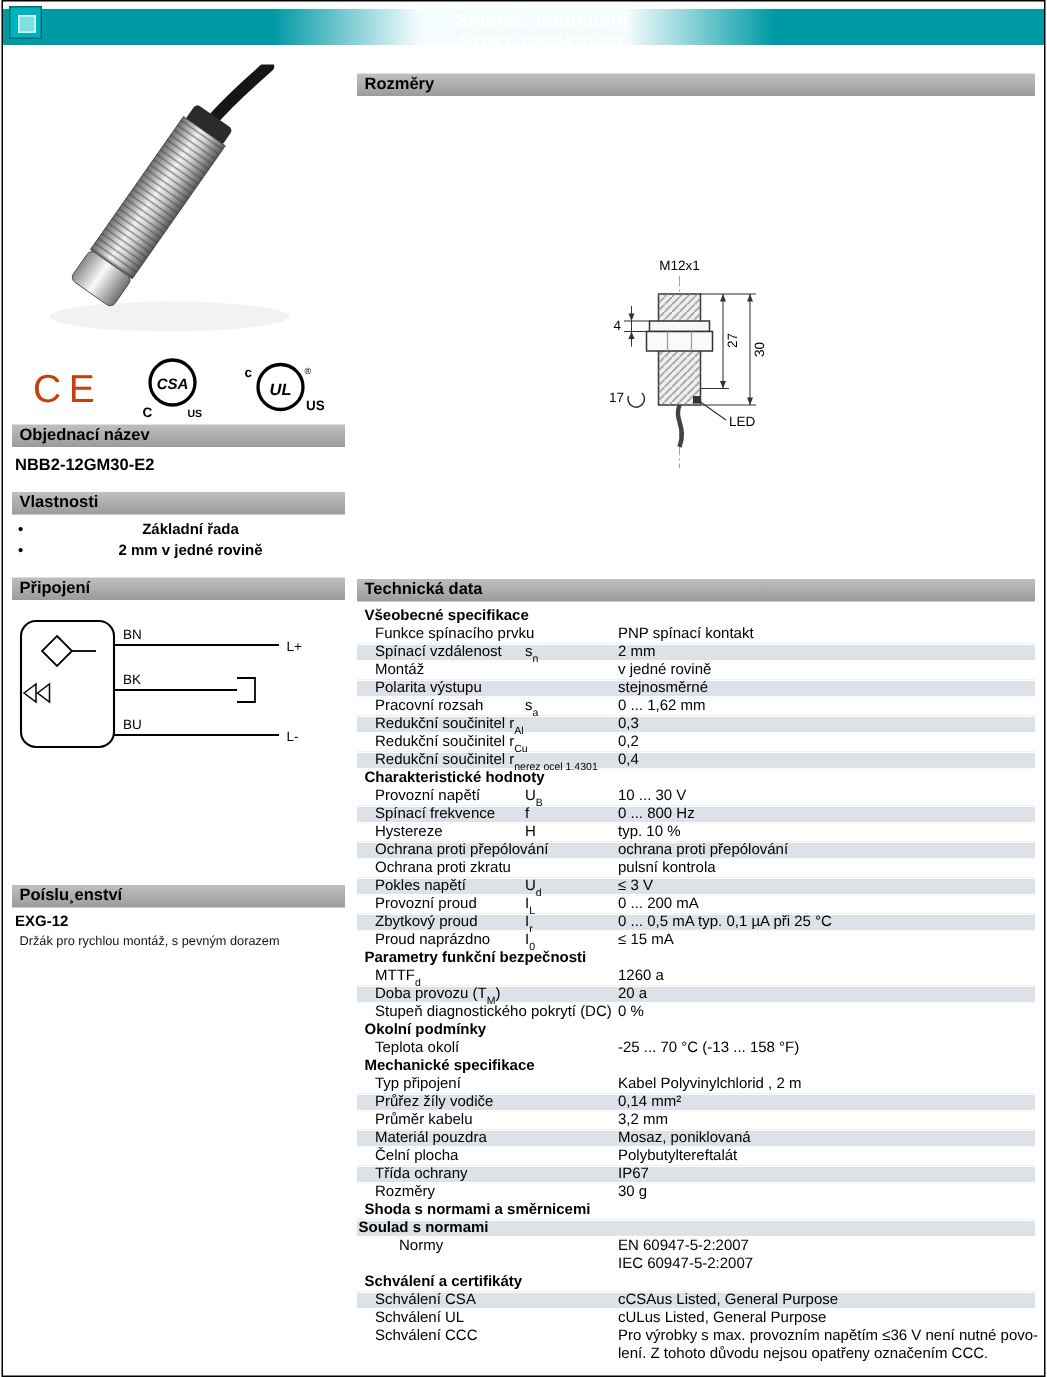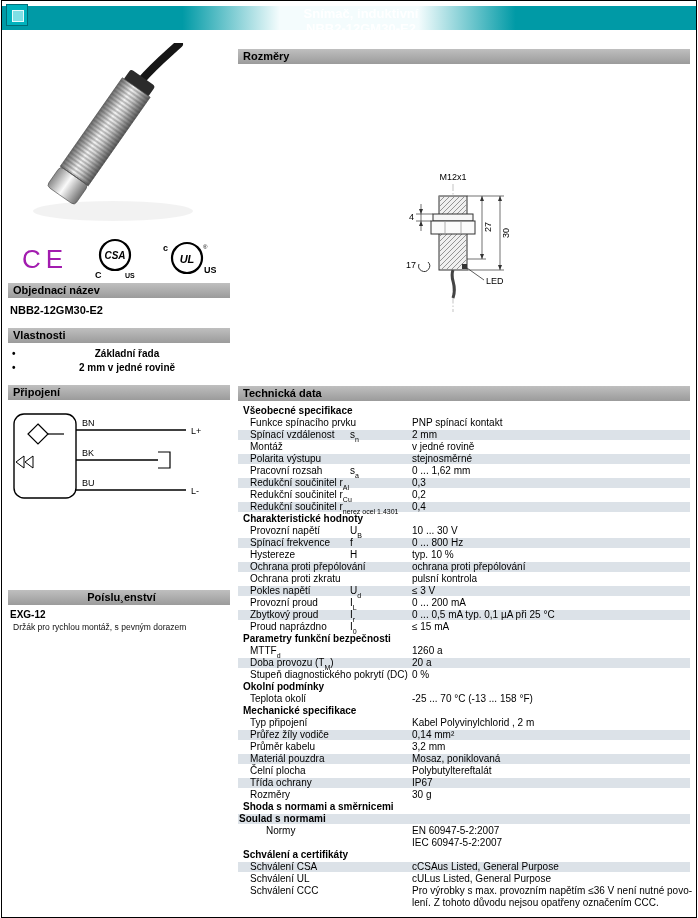--- a/index.html
+++ b/index.html
@@ -17,27 +17,27 @@
   .content{position:absolute;top:36px;left:6px;right:6px;bottom:2px;display:flex;gap:8px;}
   .col-left{width:222px;flex:none;}
   .col-right{flex:1;min-width:0;padding-top:12px;}
 
   .bar{height:15px;line-height:15px;background:linear-gradient(180deg,#bfbfbf,#9b9b9b);
     font-weight:bold;font-size:11px;padding-left:5px;margin-bottom:4px;}
 
   
   .photo{margin-top:6px;height:192px;}
   .logos{height:48px;display:flex;align-items:center;justify-content:space-between;padding:0 14px;}
-  .ce-mark{font-size:26px;letter-spacing:5px;font-weight:400;color:#a21caf;}
+  .ce-mark{font-size:26px;letter-spacing:5px;font-weight:400;color:#c2410c;}
   .order-value{font-weight:bold;font-size:11px;margin:6px 0 12px 2px;}
   ul.features{list-style:none;margin:2px 0 10px 4px;padding:0;}
   ul.features li{font-weight:bold;font-size:10px;line-height:14px;padding-left:12px;position:relative;text-align:center;}
   ul.features li::before{content:"•";position:absolute;left:0;top:0;}
   .conn-wrap{margin:4px 0 0 0;height:150px;}
-  .acc-bar{margin-top:36px;text-align:center;}
+  .acc-bar{margin-top:36px;}
   .acc-name{font-weight:bold;font-size:10px;margin:4px 0 2px 2px;}
   .acc-desc{font-size:8.5px;margin-left:5px;color:#111;}
 
   
   .drawing{height:318px;background:#fff;}
   .ttable{margin-top:2px;}
   .trow{display:grid;grid-template-columns:112px 62px 1fr;font-size:10px;line-height:12px;}
   .trow.shade{background:#dce2e8;box-shadow:inset 0 1px 0 #fff,inset 0 -1px 0 #fff;}
   .trow .c-label{padding-left:12px;white-space:nowrap;}
   .trow.sec .c-label{grid-column:1/-1;font-weight:bold;padding-left:5px;}

